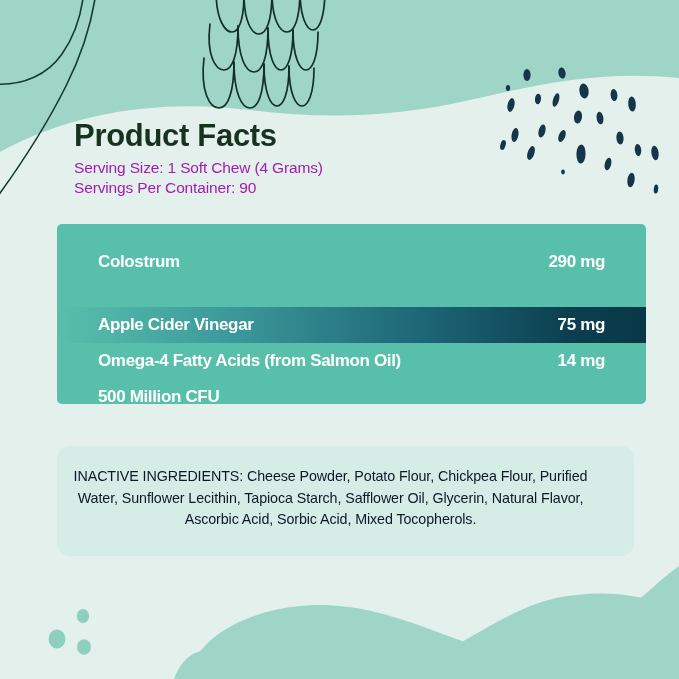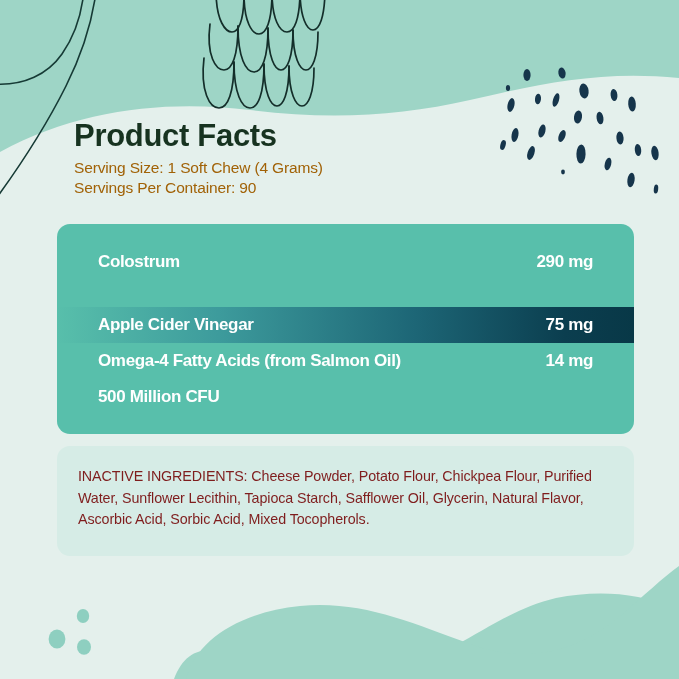--- a/index.html
+++ b/index.html
@@ -41,35 +41,36 @@
   #product-title {
     font-size: 31px;
     font-weight: bold;
     color: #173320;
     letter-spacing: -0.3px;
     line-height: 1.05;
     margin: 4px 0 5px 0;
   }
   .serving-line {
     font-size: 15.5px;
-    color: #a16207;
+    color: #a21caf;
     line-height: 1.33;
     letter-spacing: -0.15px;
   }
 
   
   #facts-card {
     position: absolute;
     left: 57px;
     top: 224px;
     width: 577px;
-    height: 210px;
+    height: 180px;
     background: #58bfab;
-    border-radius: 13px;
+    border-radius: 5px;
     overflow: hidden;
+    padding-left: 12px;
   }
   #facts-rows {
     position: absolute;
     left: 0;
     top: 20px;
     width: 100%;
   }
   .fact-row {
     position: relative;
     height: 36px;
@@ -104,27 +105,28 @@
     position: absolute;
     left: 57px;
     top: 446px;
     width: 577px;
     height: 110px;
     background: #d6ece6;
     border-radius: 13px;
   }
   #inactive-text {
     position: absolute;
-    left: 78px;
+    left: 58px;
     top: 466px;
     width: 545px;
     font-size: 14.3px;
-    color: #7f1d1d;
+    color: #0f172a;
     line-height: 1.52;
     letter-spacing: -0.1px;
+    text-align: center;
   }
 </style>
 </head>
 <body>
 
 <div id="page">
 
   <svg class="deco-layer" viewBox="0 0 679 679" xmlns="http://www.w3.org/2000/svg">
 
     <path d="M0,0 H679 V78 C600,70 540,84 470,100 C400,116 330,120 250,110 C170,100 80,108 0,152 Z" fill="#9ed5c6"></path>

